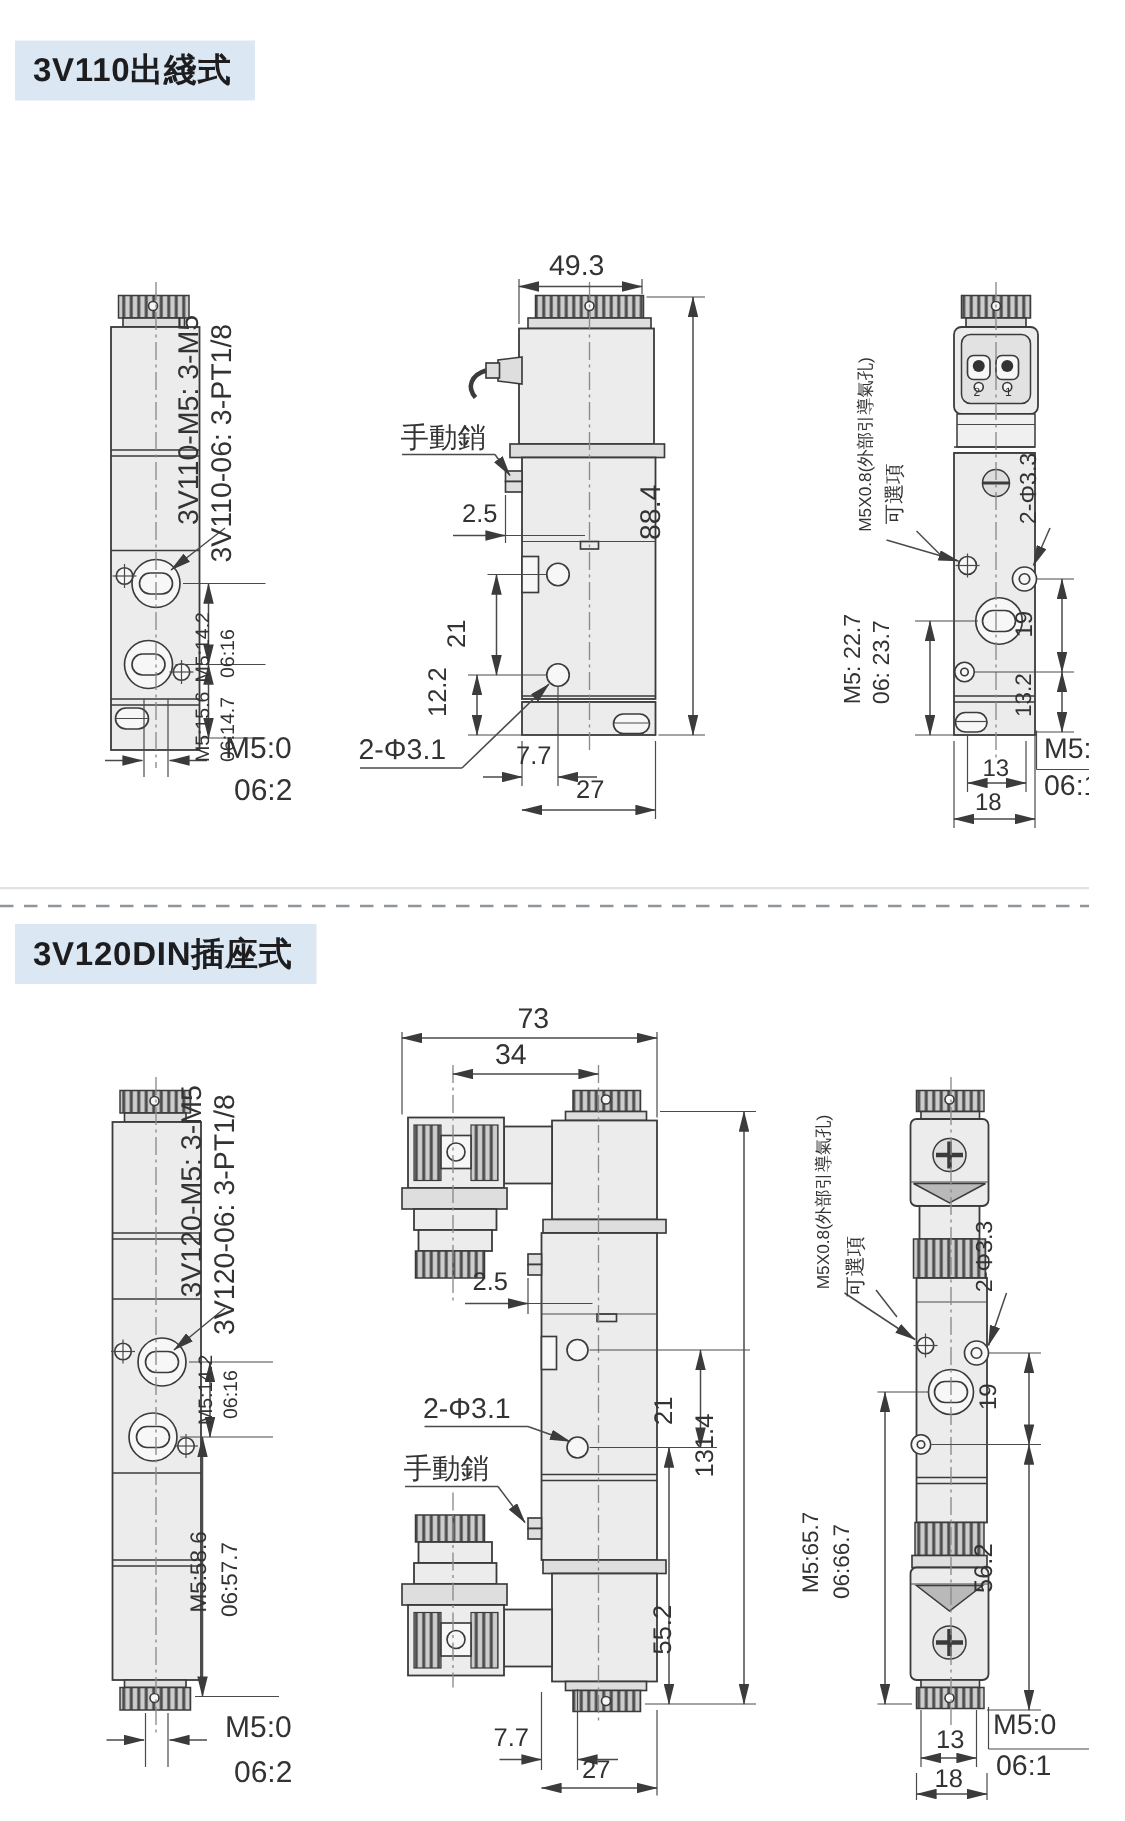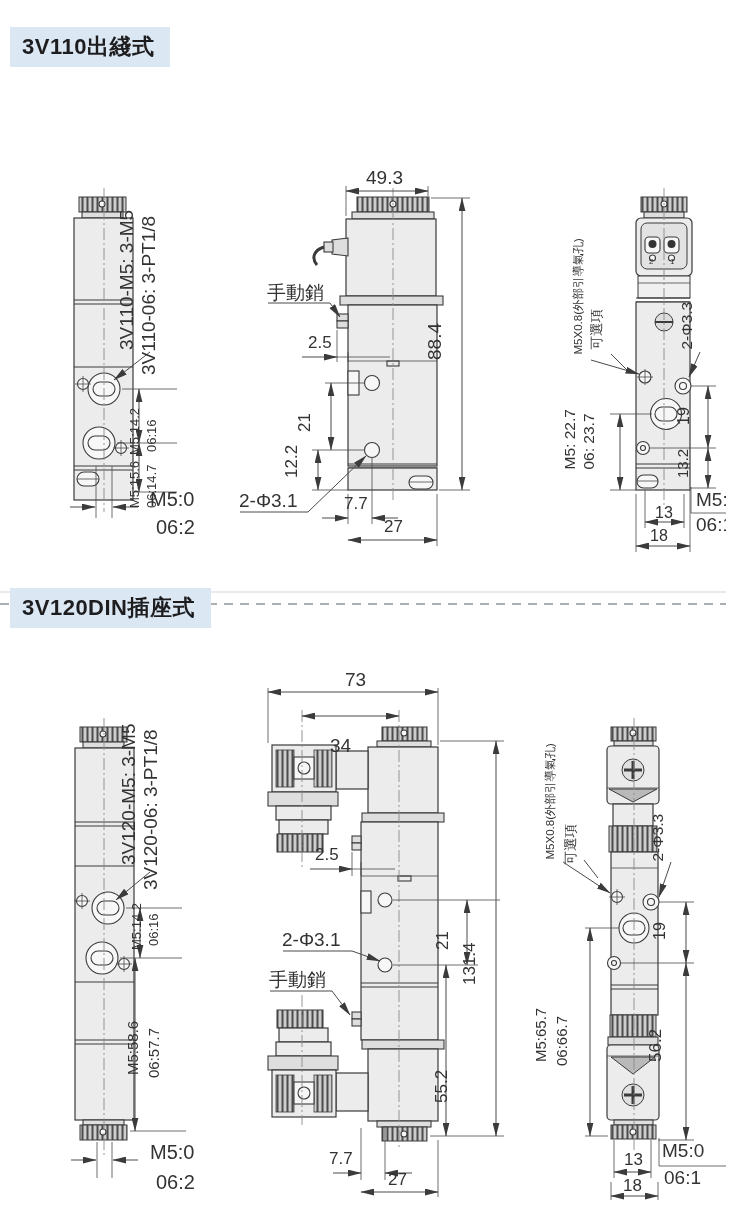--- a/index.html
+++ b/index.html
@@ -353,21 +353,21 @@
       <line x1="614" y1="1140" x2="614" y2="1178" class="tn"></line>
       <line x1="651" y1="1140" x2="651" y2="1178" class="tn"></line>
       <line x1="614" y1="1172" x2="651" y2="1172" class="dm" marker-start="url(#ar)" marker-end="url(#ar)"></line>
       <line x1="611" y1="1182" x2="611" y2="1200" class="tn"></line>
       <line x1="658" y1="1182" x2="658" y2="1200" class="tn"></line>
       <line x1="611" y1="1196" x2="658" y2="1196" class="dm" marker-start="url(#ar)" marker-end="url(#ar)"></line>
     </g>
   </svg>
 
   <div class="title" style="left:10px; top:27px;">3V110出綫式</div>
-  <div class="title" style="left:10px; top:588px;">3V120DIN插座式</div>
+  <div class="title" style="left:10px; top:616px;">3V120DIN插座式</div>
 
   <span class="lb v f19" style="left:136px; top:331px;">3V110-M5: 3-M5</span>
   <span class="lb v f19" style="left:158px; top:356px;">3V110-06: 3-PT1/8</span>
   <span class="lb v f13" style="left:141px; top:442px;">M5:14.2</span>
   <span class="lb v f13" style="left:158px; top:439px;">06:16</span>
   <span class="lb v f13" style="left:141px; top:495px;">M5:15.6</span>
   <span class="lb v f13" style="left:158px; top:495px;">06:14.7</span>
   <span class="lb f20" style="left:150px; top:489px;">M5:0</span>
   <span class="lb f20" style="left:156px; top:517px;">06:2</span>
 
@@ -398,21 +398,21 @@
   <span class="lb v f19" style="left:138px; top:846px;">3V120-M5: 3-M5</span>
   <span class="lb v f19" style="left:160px; top:871px;">3V120-06: 3-PT1/8</span>
   <span class="lb v f13" style="left:143px; top:937px;">M5:14.2</span>
   <span class="lb v f13" style="left:160px; top:933px;">06:16</span>
   <span class="lb v f15" style="left:140px; top:1060px;">M5:58.6</span>
   <span class="lb v f15" style="left:161px; top:1063px;">06:57.7</span>
   <span class="lb f20" style="left:150px; top:1142px;">M5:0</span>
   <span class="lb f20" style="left:156px; top:1172px;">06:2</span>
 
   <span class="lb f19" style="left:345px; top:670px;">73</span>
-  <span class="lb f19" style="left:330px; top:736px;">34</span>
+  <span class="lb f19" style="left:330px; top:694px;">34</span>
   <span class="lb f17" style="left:315px; top:846px;">2.5</span>
   <span class="lb f19" style="left:282px; top:930px;">2-Φ3.1</span>
   <span class="lb f19" style="left:269px; top:970px;">手動銷</span>
   <span class="lb v f17" style="left:451px; top:933px;">21</span>
   <span class="lb v f17" style="left:478px; top:968px;">131.4</span>
   <span class="lb v f17" style="left:450px; top:1086px;">55.2</span>
   <span class="lb f17" style="left:329px; top:1150px;">7.7</span>
   <span class="lb f17" style="left:388px; top:1171px;">27</span>
 
   <span class="lb v f11" style="left:556px; top:848px;">M5X0.8(外部引導氣孔)</span>

